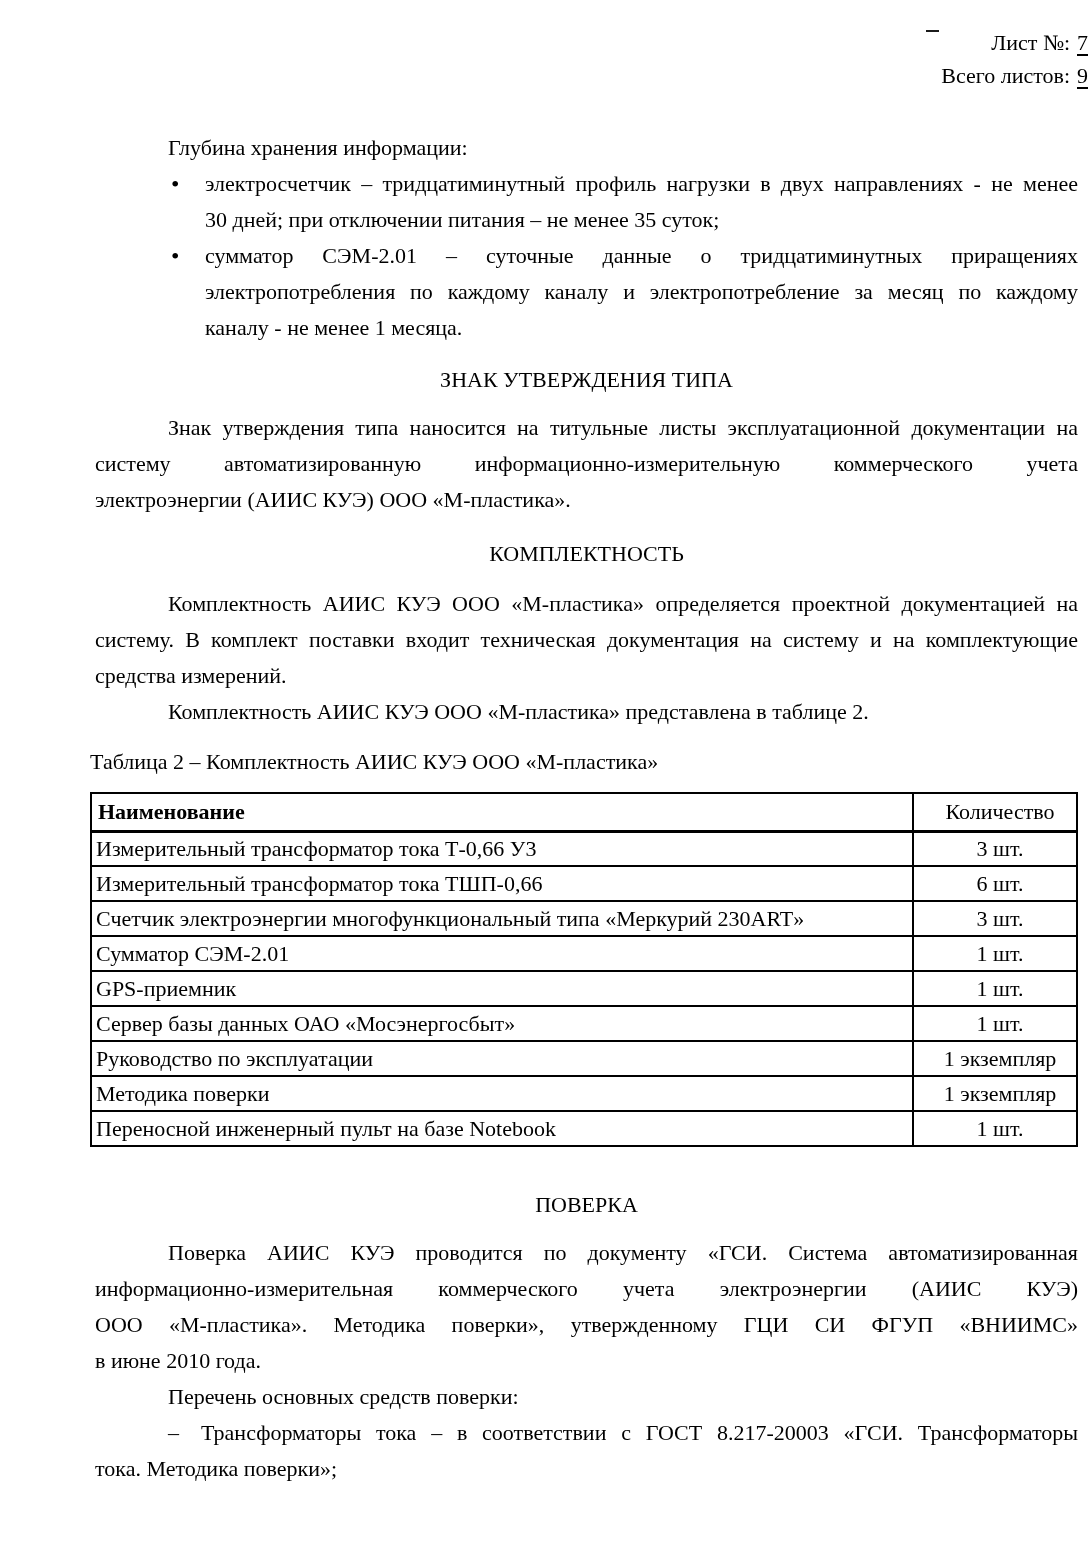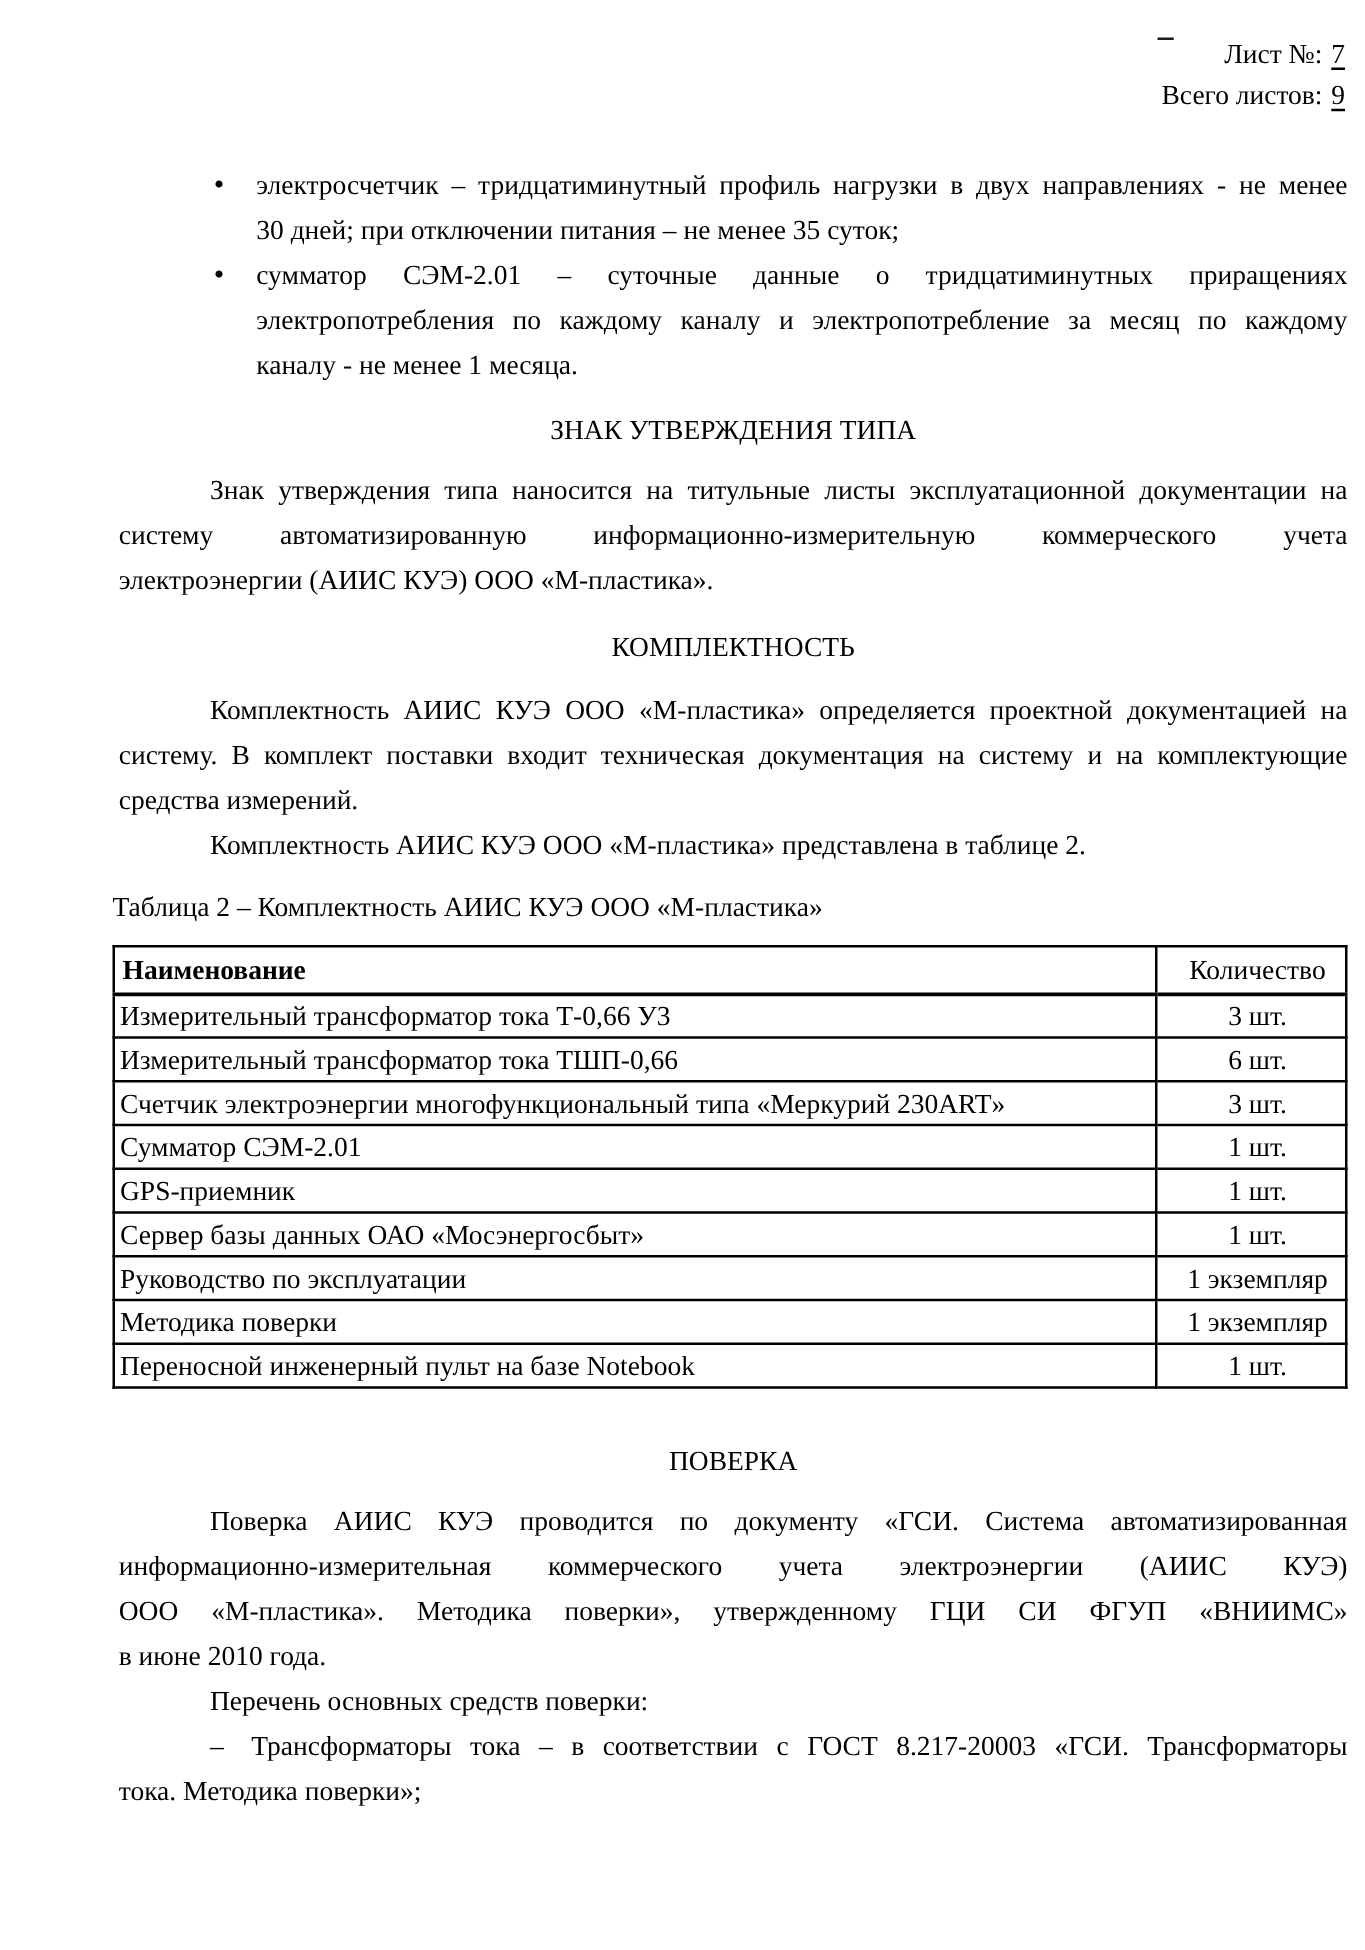--- a/index.html
+++ b/index.html
@@ -12,21 +12,21 @@
     background: #ffffff;
     color: #000000;
     font-family: "Liberation Serif", "DejaVu Serif", serif;
     font-size: 22px;
     overflow: hidden;
   }
   .content { padding: 0 14px 0 95px; }
 
   
   .page-header {
-    padding: 26px 16px 0 0;
+    padding: 26px 4px 0 0;
     text-align: right;
     line-height: 33px;
   }
   .page-header .u {
     text-decoration: underline;
     text-decoration-thickness: 2px;
     text-underline-offset: 4px;
     margin-left: 7px;
   }
   .scan-mark {
@@ -89,37 +89,40 @@
   }
   table.compl th {
     height: 38px;
     border-bottom-width: 3px;
     text-align: left;
     font-weight: normal;
   }
   table.compl th.c1 { font-weight: bold; }
   table.compl td { height: 35px; border-radius: 11px; }
   table.compl td.c1 { text-align: left; padding-left: 4px; }
-  table.compl .c2 { width: 152px; text-align: center; padding-left: 16px; }
+  table.compl .c2 { width: 164px; text-align: center; padding-left: 16px; }
 </style>
 </head>
 <body>
 
 <div class="page">
 
   <div class="scan-mark"></div>
 
   <div class="page-header">
     <div class="ph-line"><span>Лист №:</span><span class="u">7</span></div>
     <div class="ph-line"><span>Всего листов:</span><span class="u">9</span></div>
   </div>
 
   <div class="content">
 
     <div class="sec-storage">
+      <div class="para">
+          <div class="tl first last">Глубина хранения информации:</div>
+        </div>
       <div class="bullet-item">
         <span class="bullet-marker">•</span>
         <div class="bullet-text">
             <div class="tl first">электросчетчик – тридцатиминутный профиль нагрузки в двух направлениях - не менее</div>
             <div class="tl last">30 дней; при отключении питания – не менее 35 суток;</div>
           </div>
       </div>
       <div class="bullet-item">
         <span class="bullet-marker">•</span>
         <div class="bullet-text">

